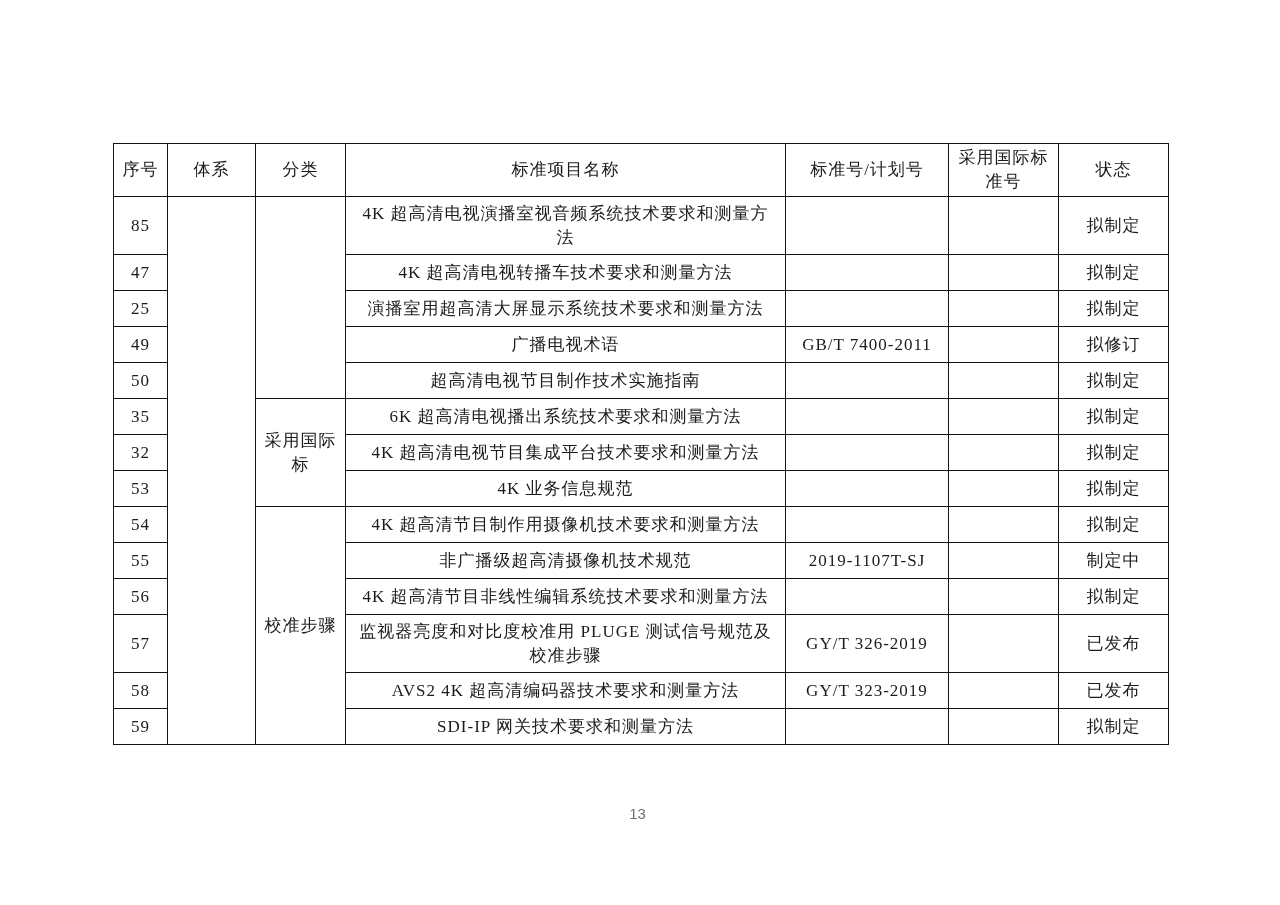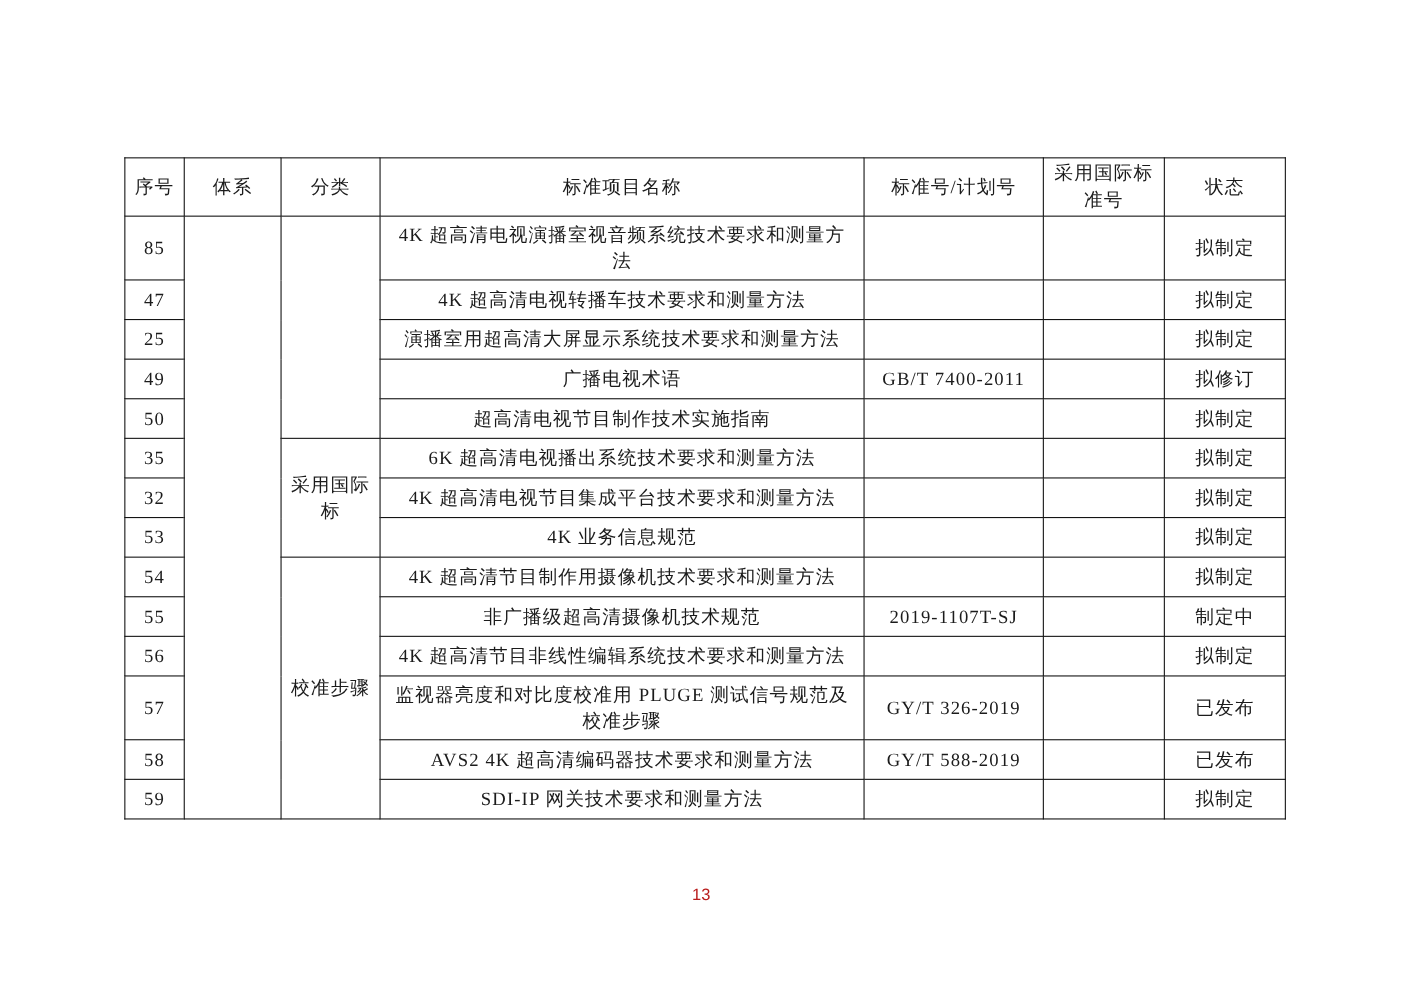--- a/index.html
+++ b/index.html
@@ -42,21 +42,21 @@
   .standards-table tbody tr { height: 36px; }
   .standards-table tbody tr.tall { height: 58px; }
   .page-number {
     position: absolute;
     top: 805px;
     left: 0;
     width: 1275px;
     text-align: center;
     font-family: "Liberation Sans", "DejaVu Sans", sans-serif;
     font-size: 15px;
-    color: #b91c1c;
+    color: #737373;
     letter-spacing: 0;
   }
 </style>
 </head>
 <body>
 
 <div class="page">
 
   <table class="standards-table">
     <colgroup>
@@ -167,21 +167,21 @@
           <td>57</td>
           <td>监视器亮度和对比度校准用 PLUGE 测试信号规范及
 校准步骤</td>
           <td>GY/T 326-2019</td>
           <td></td>
           <td>已发布</td>
         </tr>
         <tr>
           <td>58</td>
           <td>AVS2 4K 超高清编码器技术要求和测量方法</td>
-          <td>GY/T 588-2019</td>
+          <td>GY/T 323-2019</td>
           <td></td>
           <td>已发布</td>
         </tr>
         <tr>
           <td>59</td>
           <td>SDI-IP 网关技术要求和测量方法</td>
           <td></td>
           <td></td>
           <td>拟制定</td>
         </tr>

